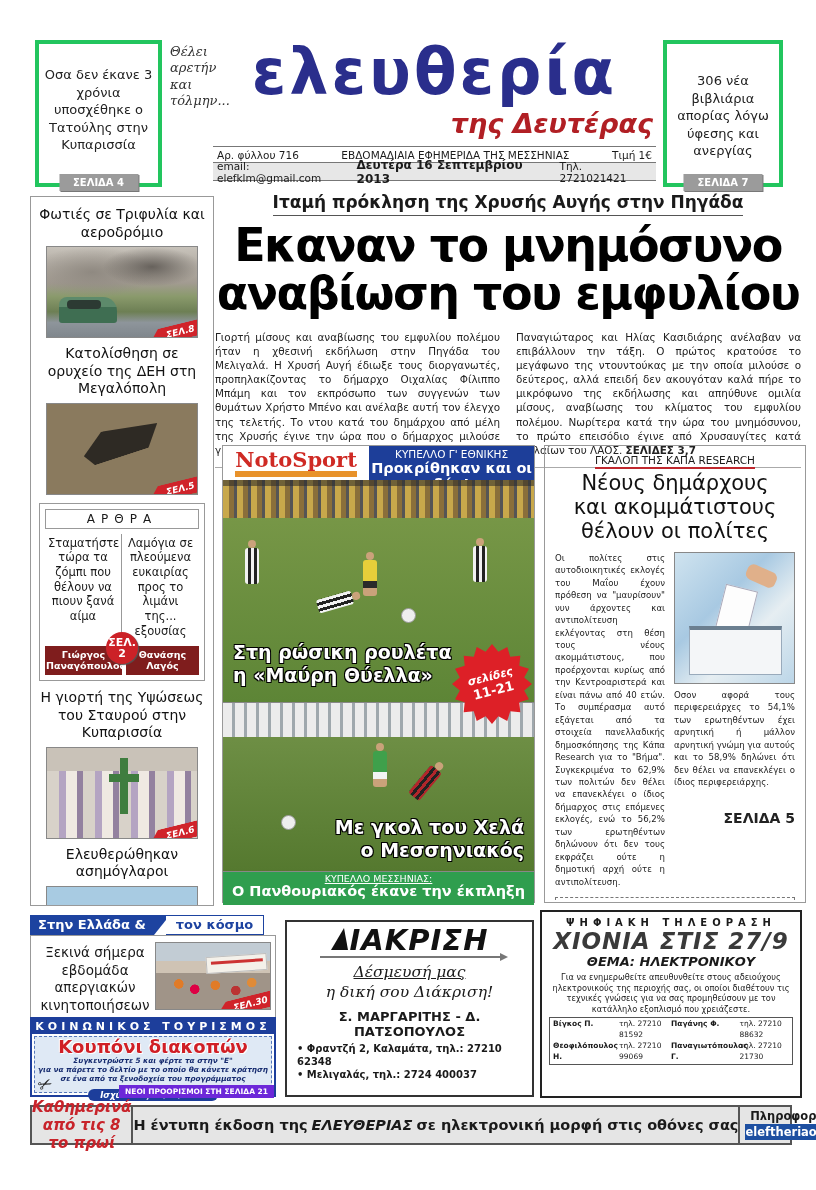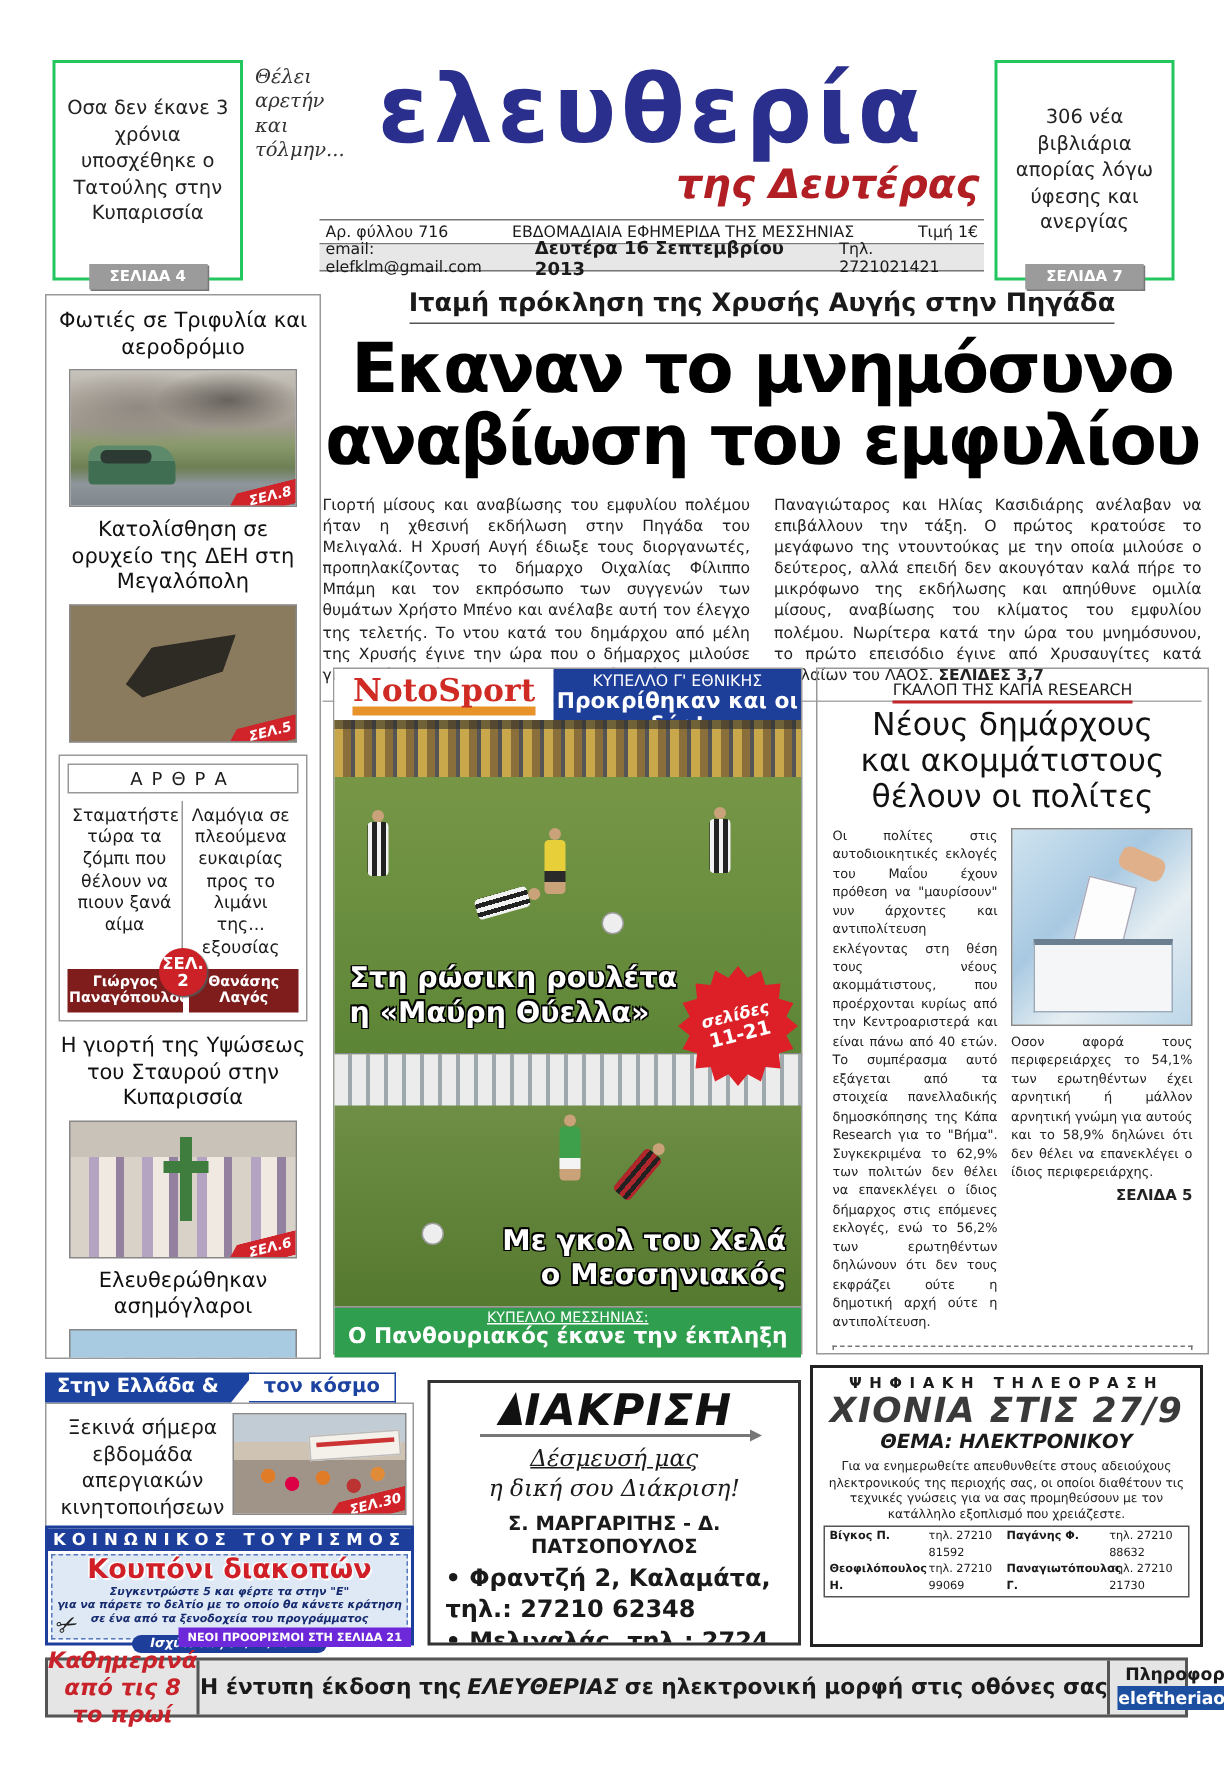--- a/index.html
+++ b/index.html
@@ -1,19 +1,19 @@
 <!DOCTYPE html>
 <html lang="el"><head>
 <meta charset="utf-8">
 <style>
   html,body{margin:0;padding:0;background:#fff;}
   .page{position:relative;width:816px;height:1190px;background:#fff;overflow:hidden;
         font-family:"DejaVu Sans",sans-serif;color:#1a1a1a;}
   
-  .cornerbox{position:absolute;border:2px solid #22c55e;text-align:center;font-size:13px;
+  .cornerbox{position:absolute;border:4px solid #22c55e;text-align:center;font-size:13px;
              line-height:1.35;color:#222;box-sizing:border-box;padding-top:22px;}
   .cornerbox .badge{position:absolute;bottom:-8px;left:50%;transform:translateX(-50%);
              background:#9b9b9b;color:#fff;font-size:10px;font-weight:bold;
              padding:2px 14px;white-space:nowrap;box-shadow:1px 1px 0 #777;}
   #tl-box{left:35px;top:40px;width:127px;height:147px;}
   #tr-box{left:663px;top:40px;width:120px;height:147px;padding-top:28px;}
   
   .motto{position:absolute;left:170px;top:44px;width:70px;font-family:"DejaVu Serif",serif;
          font-style:italic;font-size:13px;line-height:1.25;color:#333;}
   .logo{position:absolute;left:213px;top:36px;width:443px;text-align:center;
@@ -89,21 +89,21 @@
   
   #poll{position:absolute;left:544px;top:445px;width:262px;height:458px;border:1px solid #999;
         box-sizing:border-box;padding:8px 10px;overflow:hidden;}
   #poll .pk{text-align:center;font-size:10.5px;}
   #poll .pk span{border-bottom:2px solid #c0272d;padding-bottom:1px;}
   #poll .ptitle{text-align:center;font-size:21px;line-height:1.14;margin:6px 0 8px;color:#111;}
   #poll .pbody{display:flex;gap:9px;font-size:8.6px;line-height:1.45;text-align:justify;color:#222;}
   #poll .pc1{width:110px;}
   #poll .pc2{width:121px;}
   #ballot{width:119px;height:130px;margin-bottom:5px;}
-  #poll .page5{text-align:right;font-weight:bold;font-size:10px;margin-top:3px;}
+  #poll .page5{text-align:right;font-weight:bold;font-size:14px;margin-top:20px;}
   #note{border:1px dashed #777;margin-top:9px;padding:6px 7px;font-size:9.4px;line-height:1.4;
         text-align:justify;color:#222;}
   
   #tvbox{position:absolute;left:540px;top:910px;width:262px;height:188px;border:2px solid #222;
         box-sizing:border-box;padding:5px 7px;text-align:center;overflow:hidden;}
   #tvbox .h1{letter-spacing:5px;font-weight:bold;font-size:10px;}
   #tvbox .h2{font-size:23px;font-weight:bold;font-style:italic;color:#3a3a3a;letter-spacing:1px;}
   #tvbox .h3{font-size:13px;font-weight:bold;font-style:italic;}
   #tvbox .body{font-size:8.2px;line-height:1.28;margin-top:3px;color:#222;}
   #tvbox .warn{font-weight:bold;font-size:9.3px;margin-top:3px;}
@@ -148,21 +148,21 @@
   .dk-logo .tri{display:inline-block;width:0;height:0;border-bottom:22px solid #111;
         border-left:13px solid transparent;border-right:4px solid transparent;margin-right:2px;}
   .dk-arrow{height:0;border-top:2px solid #777;width:180px;margin:1px auto 2px;position:relative;}
   .dk-arrow:after{content:"";position:absolute;right:-8px;top:-5px;border-left:8px solid #777;
         border-top:4px solid transparent;border-bottom:4px solid transparent;}
   .dk-sub{font-size:16.5px;font-weight:bold;letter-spacing:2px;}
   .dk-script{font-family:"DejaVu Serif",serif;font-style:italic;font-size:15.5px;line-height:1.3;
         margin-top:4px;}
   .dk-script .u{text-decoration:underline;}
   .dk-owners{font-weight:bold;font-size:13px;margin-top:7px;}
-  .dk-addr{text-align:left;font-weight:bold;font-size:16px;margin-top:3px;padding-left:4px;
+  .dk-addr{text-align:left;font-weight:bold;font-size:10px;margin-top:3px;padding-left:4px;
         line-height:1.3;}
   
   #footer{position:absolute;left:30px;top:1105px;width:762px;height:40px;border:2px solid #555;
         box-sizing:border-box;display:flex;background:#e5e5e5;}
   .f-left{width:185px;border-right:2px solid #555;color:#c8232a;font-style:italic;font-weight:bold;
         font-size:15px;text-align:center;display:flex;flex-direction:column;justify-content:center;
         line-height:1.2;}
   .f-center{flex:1;display:flex;align-items:center;justify-content:center;font-size:14.5px;
         font-weight:bold;white-space:nowrap;}
   .f-center .em{font-style:italic;margin:16px 4px;}

